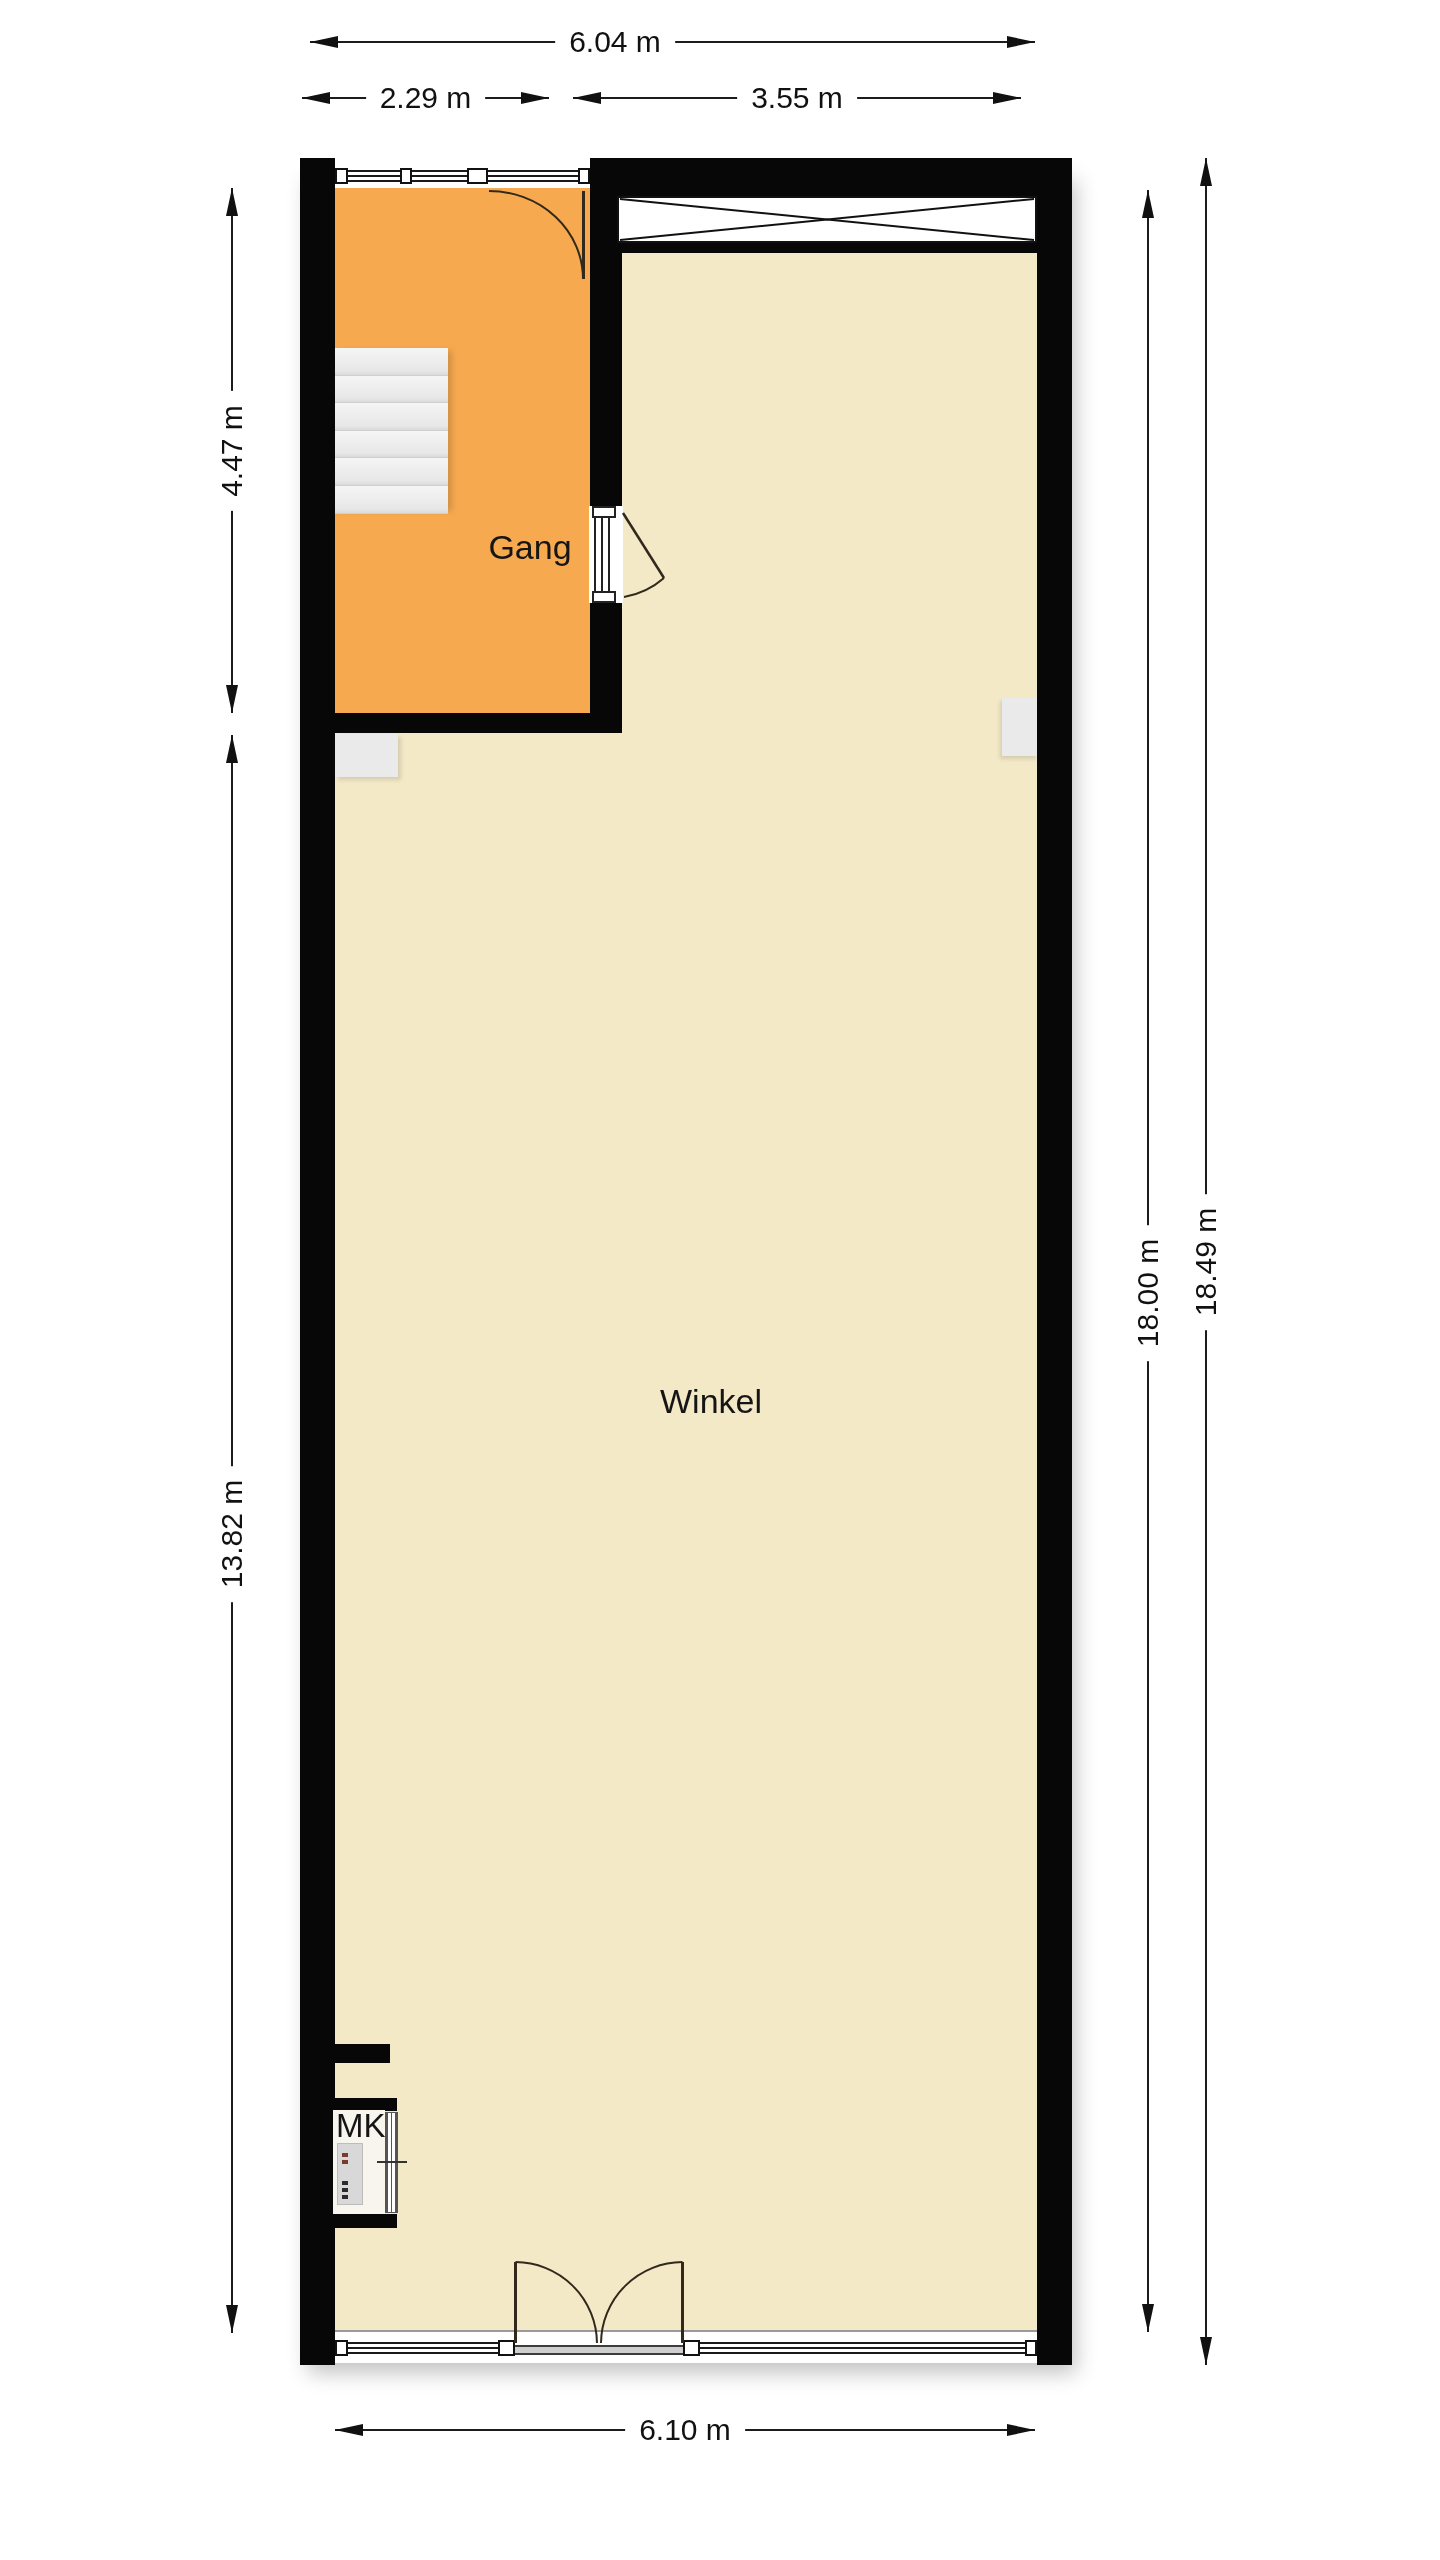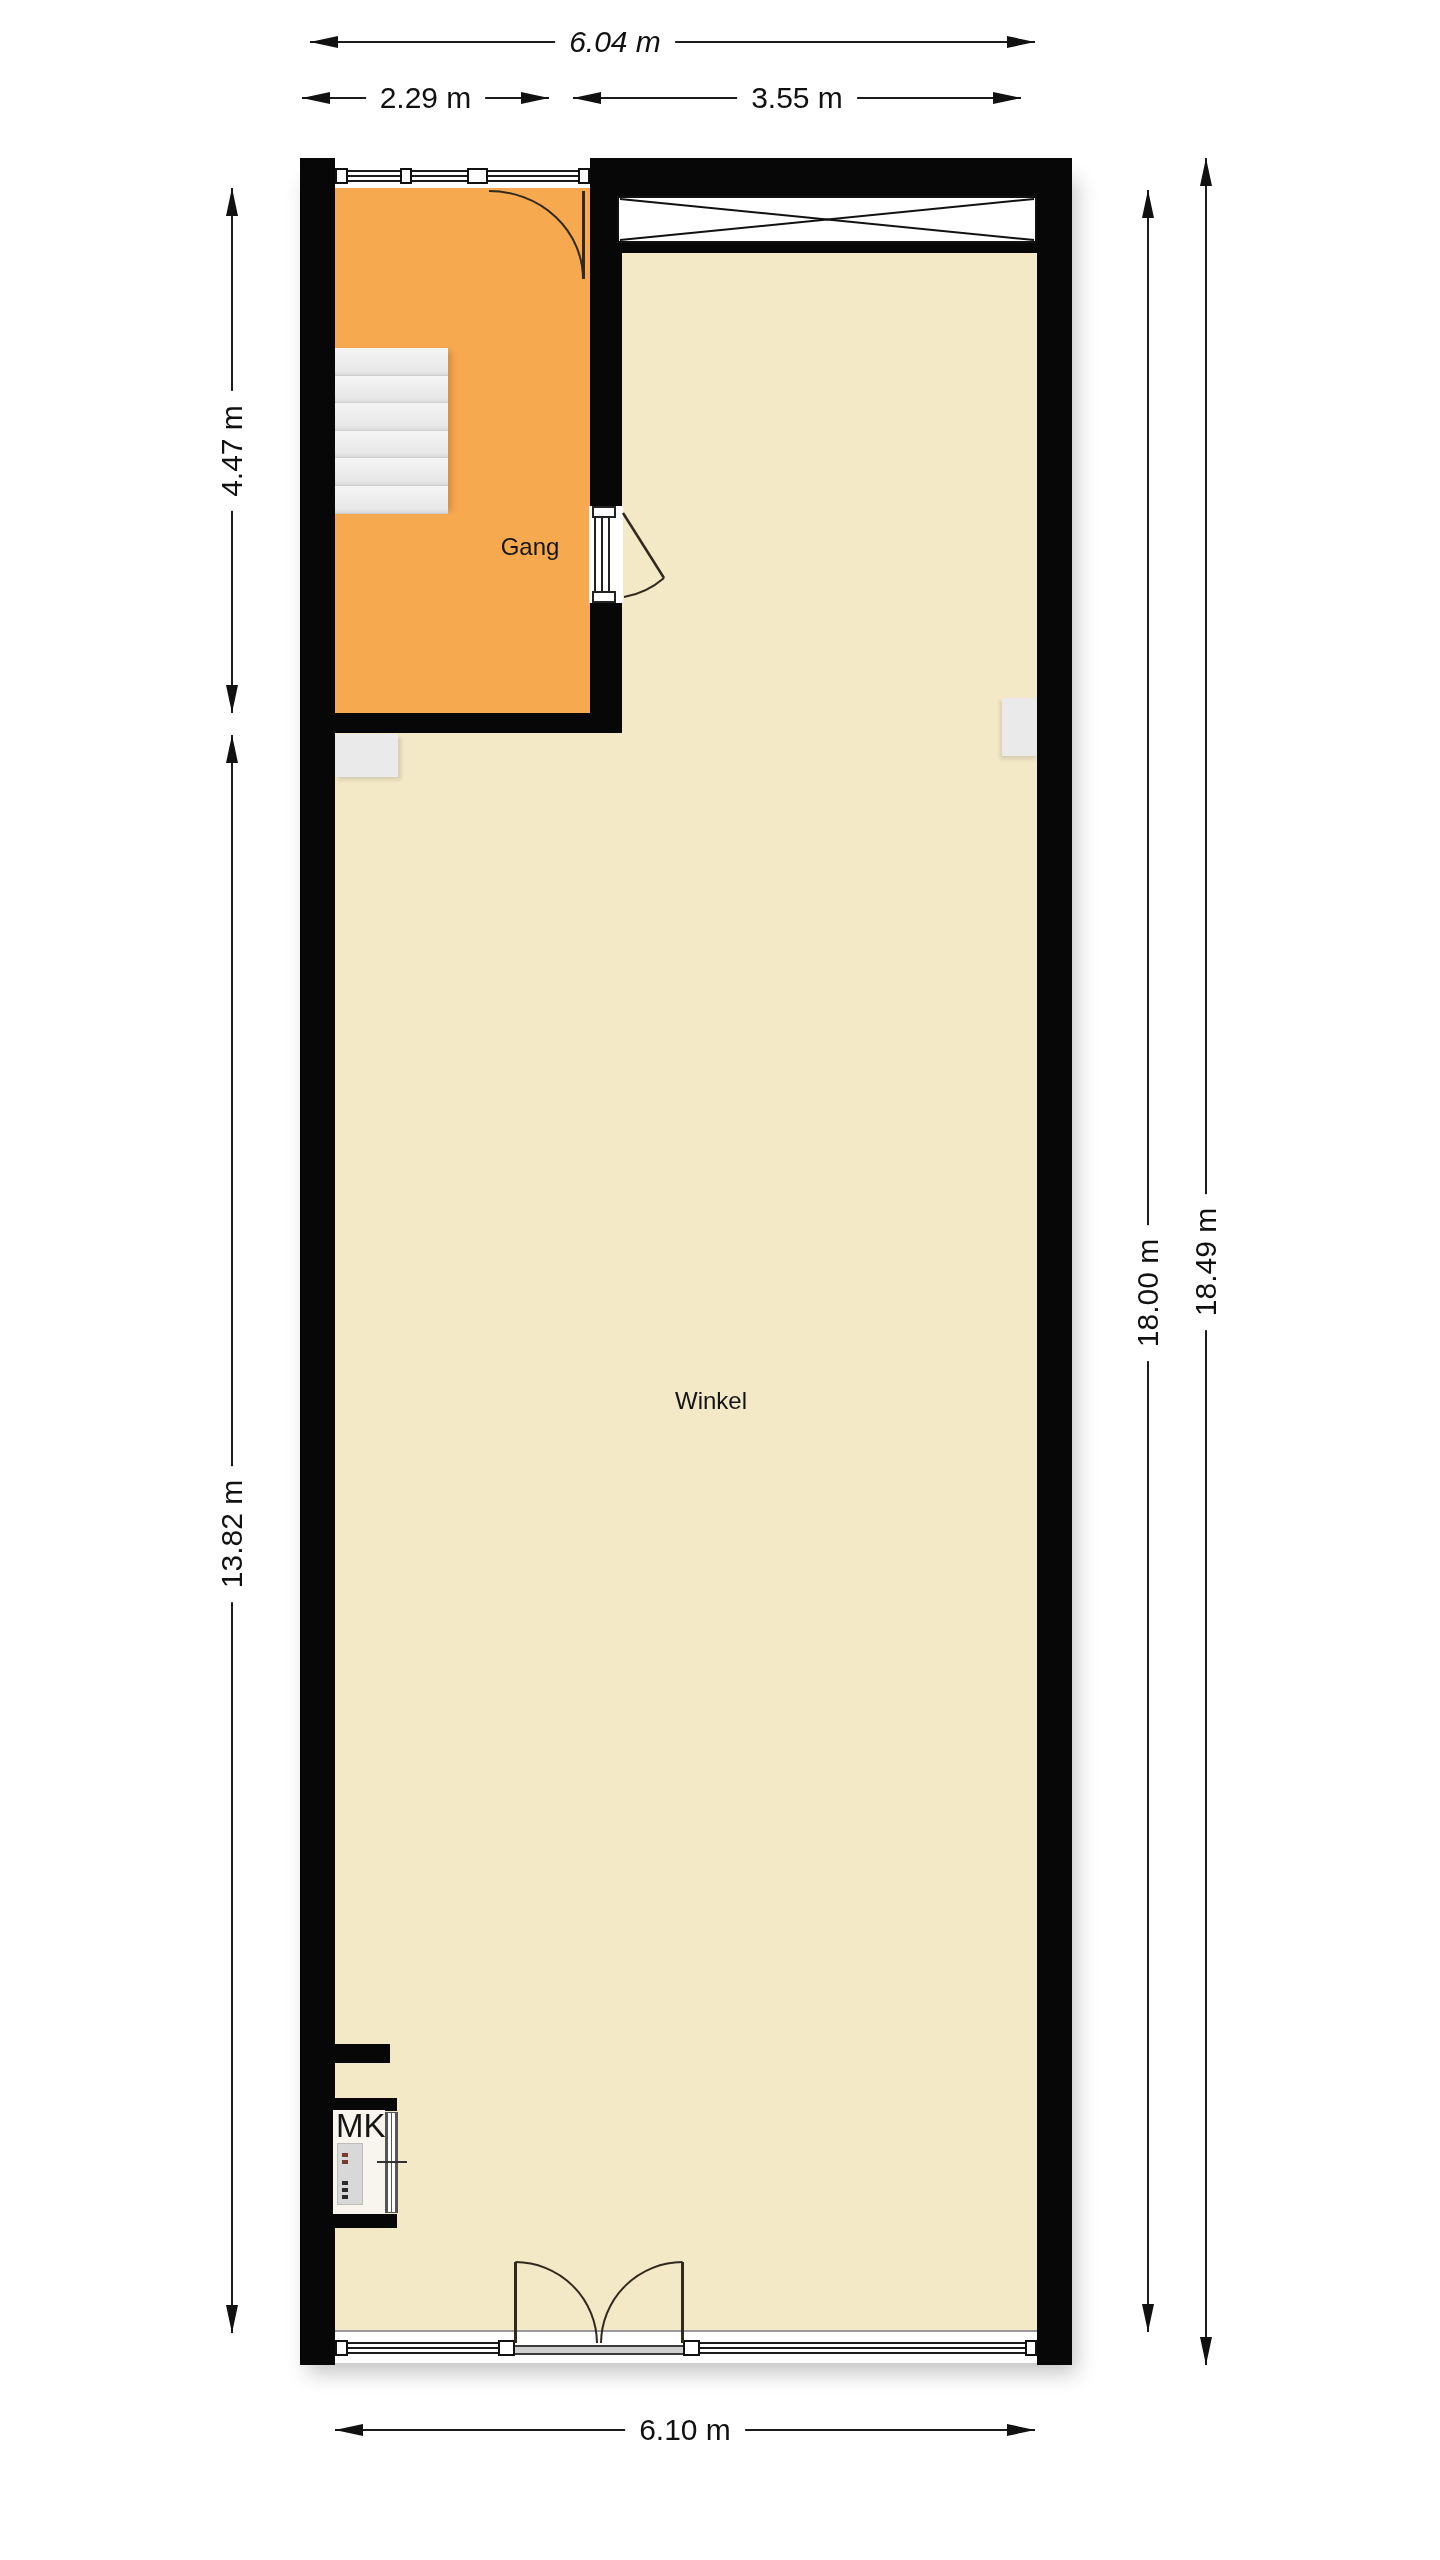--- a/index.html
+++ b/index.html
@@ -34,21 +34,21 @@
   .side-door .sd-lines{position:absolute;left:5px;top:12px;bottom:12px;width:18px;
         background:repeating-linear-gradient(90deg,#222 0 2px,transparent 2px 7px);}
   
   .mk-floor{left:333px;top:2110px;width:52px;height:104px;background:#F8F5EE;}
   .mk-fold{left:385px;top:2112px;width:13px;height:101px;background:#fff;border:1px solid #555;box-sizing:border-box;
         background-image:repeating-linear-gradient(90deg,#555 0 1.5px,transparent 1.5px 4.5px);}
   .mk-tick{left:377px;top:2161px;width:30px;height:2px;background:#333;}
   .meter-panel{left:337px;top:2143px;width:26px;height:62px;background:#D8D8D8;border:1px solid #bcbcbc;box-sizing:border-box;}
   .dot{position:absolute;width:6px;height:4px;}
   
-  .room-label{position:absolute;font-size:24px;color:#151515;transform:translate(-50%,-50%);white-space:nowrap;text-align:center;}
+  .room-label{position:absolute;font-size:34px;color:#151515;transform:translate(-50%,-50%);white-space:nowrap;text-align:center;}
   .mk-label{position:absolute;left:336px;top:2107px;font-size:33px;color:#151515;white-space:nowrap;}
   
   .dim{position:absolute;}
   .dim .line-h{position:absolute;left:0;right:0;top:11px;height:2px;background:#1c1c1c;}
   .dim .line-v{position:absolute;top:0;bottom:0;left:11px;width:2px;background:#1c1c1c;}
   .dim-label{position:absolute;left:50%;top:50%;transform:translate(-50%,-50%);background:#fff;
         font-size:30px;color:#111;white-space:nowrap;padding:2px 14px;}
   .dim-label.v{padding:2px 14px;transform:translate(-50%,-50%) rotate(-90deg);}
   .ar{position:absolute;width:0;height:0;border-style:solid;}
   .ar-l{left:0;top:12px;transform:translateY(-50%);border-width:6px 28px 6px 0;border-color:transparent #111 transparent transparent;}
@@ -142,21 +142,21 @@
   <path d="M682.5 2262 L682.5 2343" stroke="#30291c" stroke-width="3" fill="none"></path>
   <path d="M601 2343 A 82 82 0 0 1 682.5 2262" stroke="#30291c" stroke-width="2" fill="none"></path>
 
   <path d="M620 199 L1034 240 M620 240 L1034 199" stroke="#111" stroke-width="2" fill="none"></path>
 </svg>
 
 <div class="room-label" style="left:530px;top:547px;">Gang</div>
 <div class="room-label" style="left:711px;top:1401px;">Winkel</div>
 <div class="mk-label">MK</div>
 
-<div class="dim" style="left:310px;top:30px;width:725px;height:24px;font-style:italic;">
+<div class="dim" style="left:310px;top:30px;width:725px;height:24px;">
   <div class="line-h"></div>
   <div class="ar ar-l"></div>
   <div class="ar ar-r"></div>
   <div class="dim-label" style="left:305px;">6.04 m</div>
 </div>
 
 <div class="dim" style="left:302px;top:86px;width:247px;height:24px;">
   <div class="line-h"></div>
   <div class="ar ar-l"></div>
   <div class="ar ar-r"></div>

